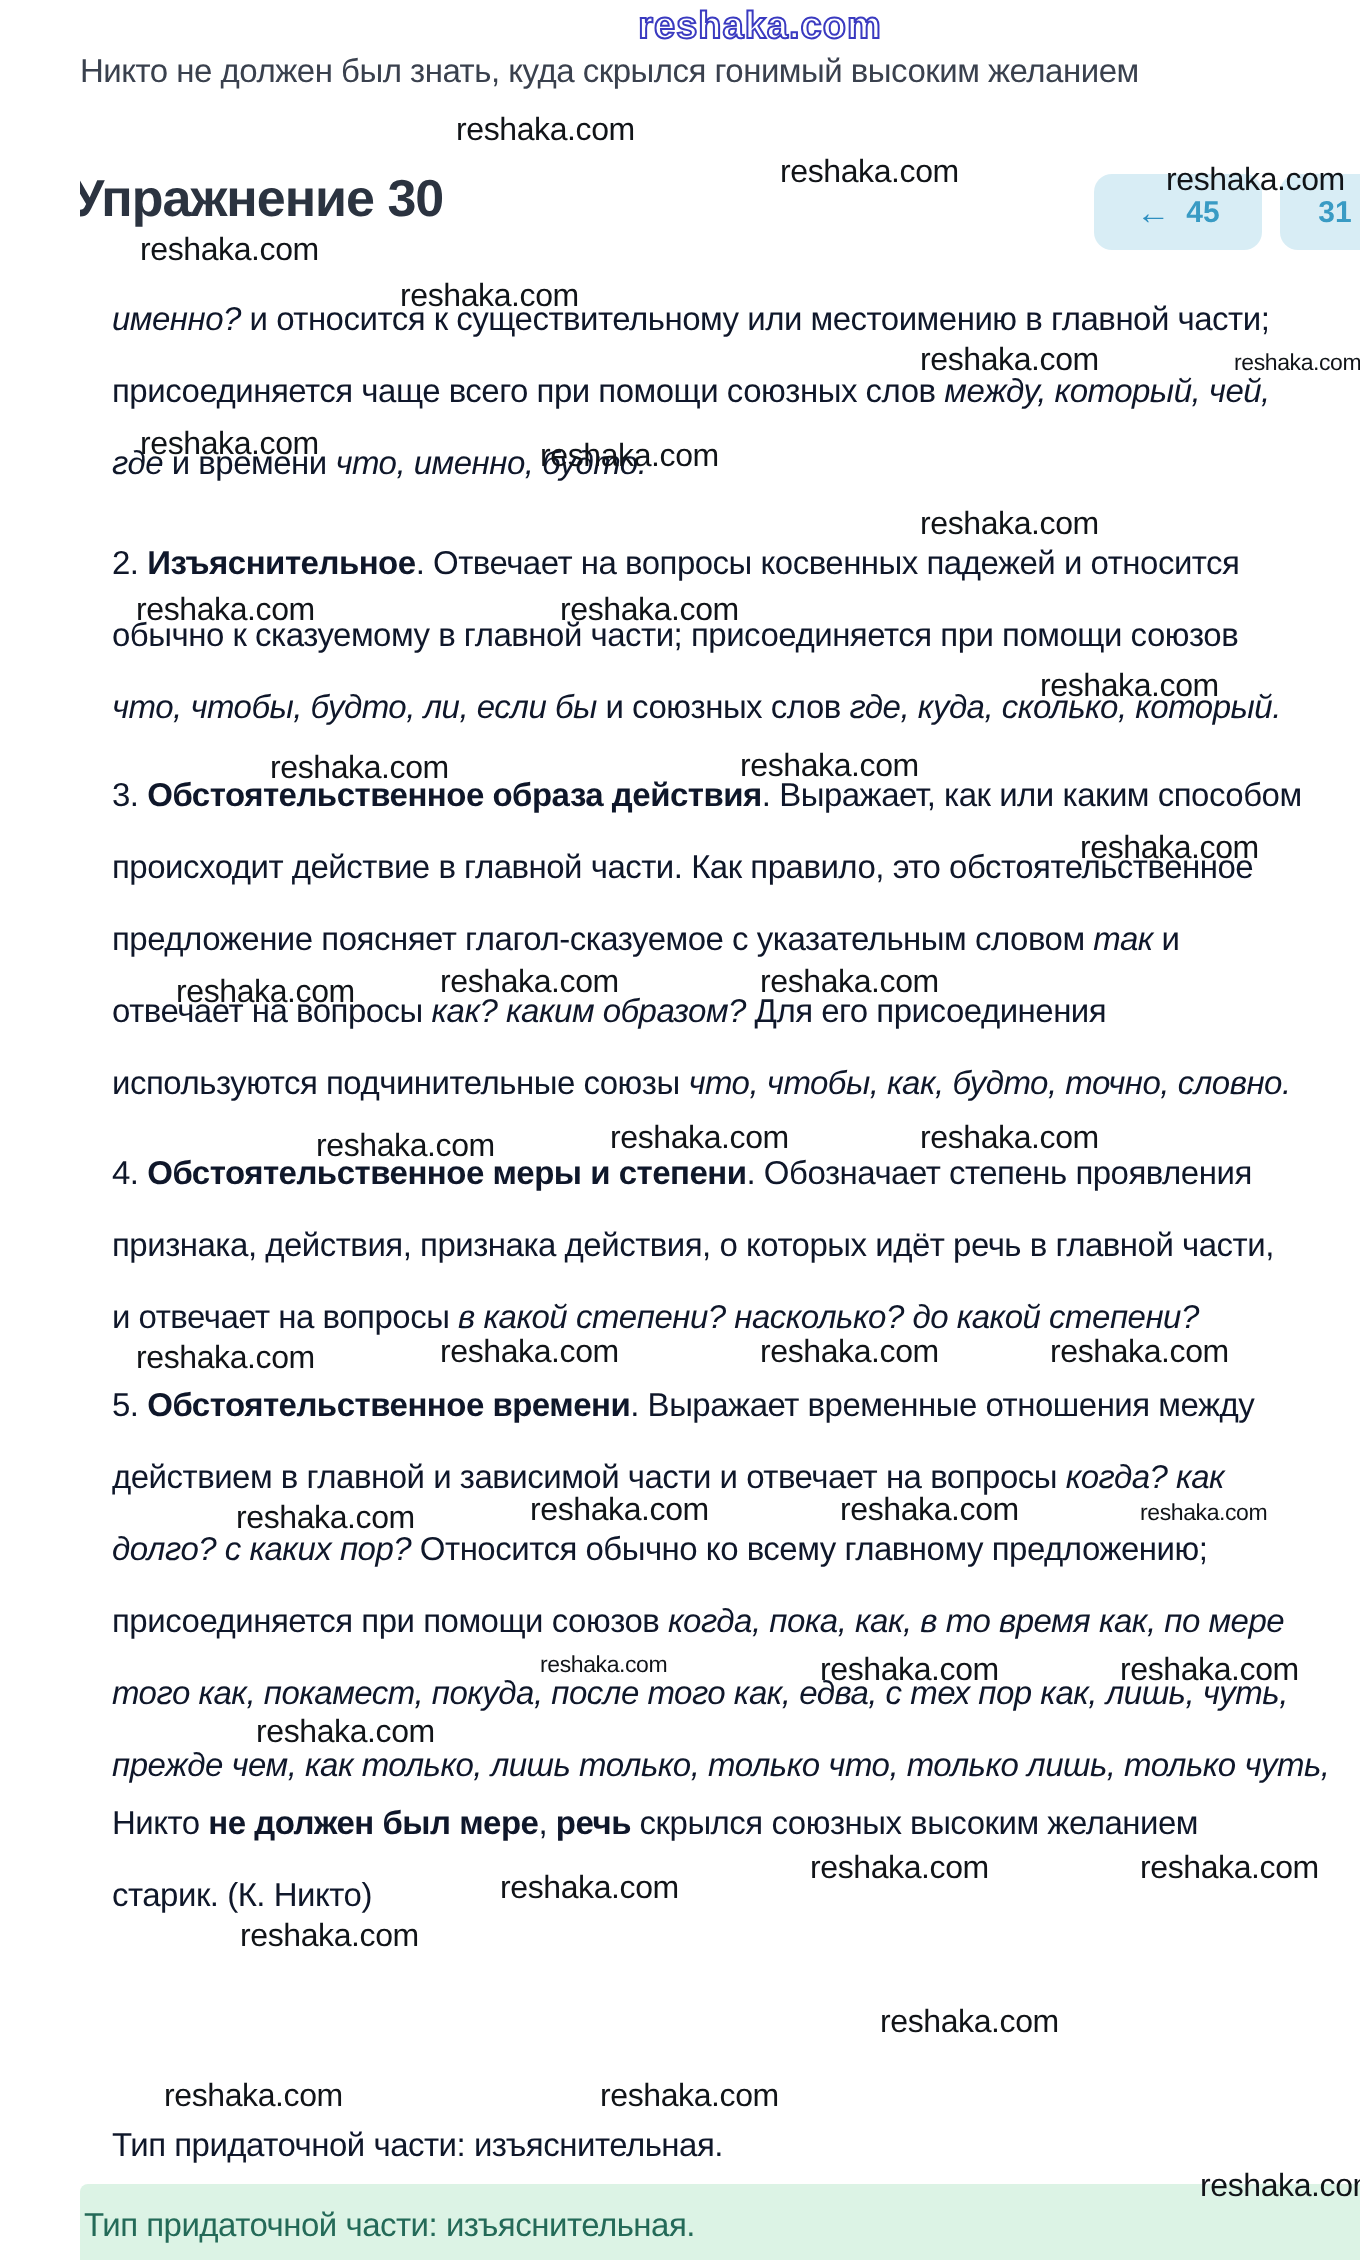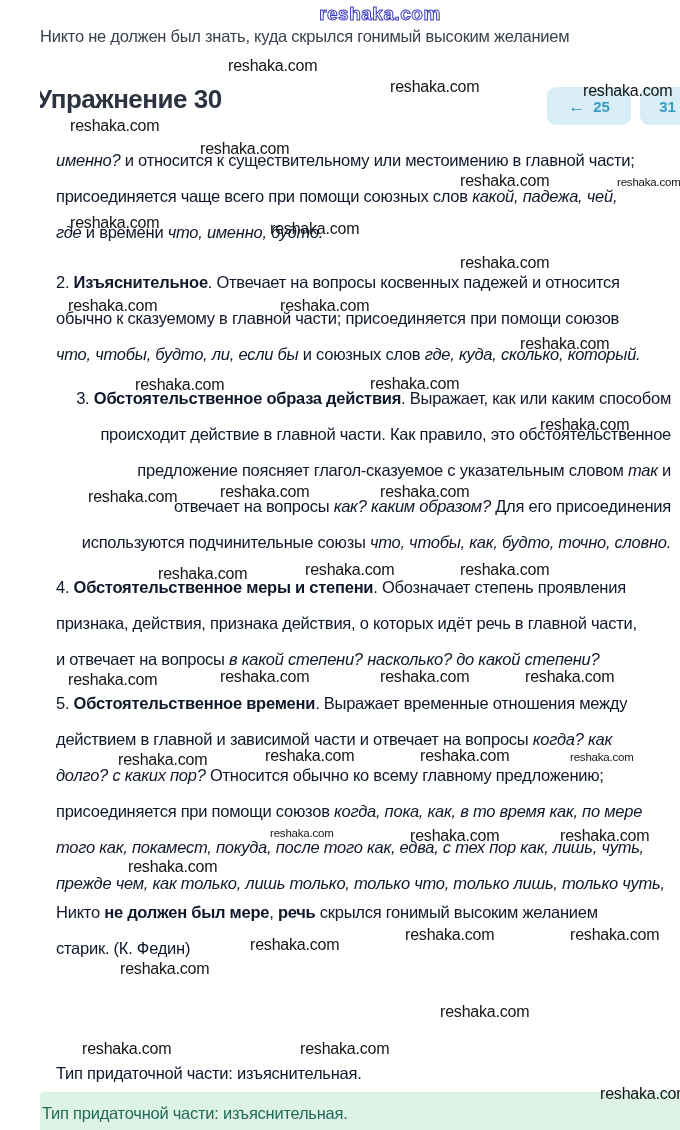--- a/index.html
+++ b/index.html
@@ -46,21 +46,21 @@
   .para{
     position:absolute;left:16px;width:615px;margin:0;
     font-size:16.5px;line-height:36px;color:#0f172a;letter-spacing:-0.25px;
     white-space:nowrap;
   }
   .run-n{font-style:normal;font-weight:400;}
   .run-b{font-weight:700;}
   .run-i{font-style:italic;}
   .p1{top:142px;}
   .p2{top:264px;}
-  .p3{top:380px;text-align:right;}
+  .p3{top:380px;}
   .p4{top:569px;}
   .p5{top:685px;}
   .p6{top:894px;}
   .p7{top:982px;}
   .p8{top:1055px;}
   
   .answer-box{
     position:absolute;top:1092px;left:0;width:646px;height:56px;
     background:#dcf3e5;border-radius:4px;
     display:flex;align-items:flex-start;padding:12px 0 0 2px;box-sizing:border-box;
@@ -120,33 +120,33 @@
       <span class="wm" style="left: 560px; top: 1085px;">reshaka.com</span>
     </div>
 
   <div class="intro-line"><span class="run-n">Никто не должен был знать, куда скрылся гонимый высоким желанием</span></div>
 
   <h1 class="page-title">Упражнение 30</h1>
 
   <div class="nav-row">
     <button class="nav-btn btn-prev">
       <span class="arrow">←</span>
-      <span>25</span>
+      <span>45</span>
     </button>
     <button class="nav-btn btn-next">
       <span>31</span>
       <span class="arrow">→</span>
     </button>
   </div>
 
-  <p class="para p1"><span class="run-i">именно?</span><span class="run-n"> и относится к существительному или местоимению в главной части;</span><br><span class="run-n">присоединяется чаще всего при помощи союзных слов </span><span class="run-i">какой, падежа, чей,</span><br><span class="run-i">где</span><span class="run-n"> и времени </span><span class="run-i">что, именно, будто.</span></p>
+  <p class="para p1"><span class="run-i">именно?</span><span class="run-n"> и относится к существительному или местоимению в главной части;</span><br><span class="run-n">присоединяется чаще всего при помощи союзных слов </span><span class="run-i">между, который, чей,</span><br><span class="run-i">где</span><span class="run-n"> и времени </span><span class="run-i">что, именно, будто.</span></p>
   <p class="para p2"><span class="run-n">2. </span><span class="run-b">Изъяснительное</span><span class="run-n">. Отвечает на вопросы косвенных падежей и относится</span><br><span class="run-n">обычно к сказуемому в главной части; присоединяется при помощи союзов</span><br><span class="run-i">что, чтобы, будто, ли, если бы</span><span class="run-n"> и союзных слов </span><span class="run-i">где, куда, сколько, который.</span></p>
   <p class="para p3"><span class="run-n">3. </span><span class="run-b">Обстоятельственное образа действия</span><span class="run-n">. Выражает, как или каким способом</span><br><span class="run-n">происходит действие в главной части. Как правило, это обстоятельственное</span><br><span class="run-n">предложение поясняет глагол-сказуемое с указательным словом </span><span class="run-i">так</span><span class="run-n"> и</span><br><span class="run-n">отвечает на вопросы </span><span class="run-i">как? каким образом?</span><span class="run-n"> Для его присоединения</span><br><span class="run-n">используются подчинительные союзы </span><span class="run-i">что, чтобы, как, будто, точно, словно.</span></p>
   <p class="para p4"><span class="run-n">4. </span><span class="run-b">Обстоятельственное меры и степени</span><span class="run-n">. Обозначает степень проявления</span><br><span class="run-n">признака, действия, признака действия, о которых идёт речь в главной части,</span><br><span class="run-n">и отвечает на вопросы </span><span class="run-i">в какой степени? насколько? до какой степени?</span></p>
   <p class="para p5"><span class="run-n">5. </span><span class="run-b">Обстоятельственное времени</span><span class="run-n">. Выражает временные отношения между</span><br><span class="run-n">действием в главной и зависимой части и отвечает на вопросы </span><span class="run-i">когда? как</span><br><span class="run-i">долго? с каких пор?</span><span class="run-n"> Относится обычно ко всему главному предложению;</span><br><span class="run-n">присоединяется при помощи союзов </span><span class="run-i">когда, пока, как, в то время как, по мере</span><br><span class="run-i">того как, покамест, покуда, после того как, едва, с тех пор как, лишь, чуть,</span><br><span class="run-i">прежде чем, как только, лишь только, только что, только лишь, только чуть,</span></p>
-  <p class="para p6"><span class="run-n">Никто </span><span class="run-b">не должен был мере</span><span class="run-n">, </span><span class="run-b">речь</span><span class="run-n"> скрылся гонимый высоким желанием</span><br><span class="run-n">старик. (К. Федин)</span></p>
+  <p class="para p6"><span class="run-n">Никто </span><span class="run-b">не должен был мере</span><span class="run-n">, </span><span class="run-b">речь</span><span class="run-n"> скрылся союзных высоким желанием</span><br><span class="run-n">старик. (К. Никто)</span></p>
   <p class="para p8"><span class="run-n">Тип придаточной части: изъяснительная.</span></p>
 
   <div class="answer-box">
     <span>Тип придаточной части: изъяснительная.</span>
   </div>
 
 </div>
 
 </body></html>

